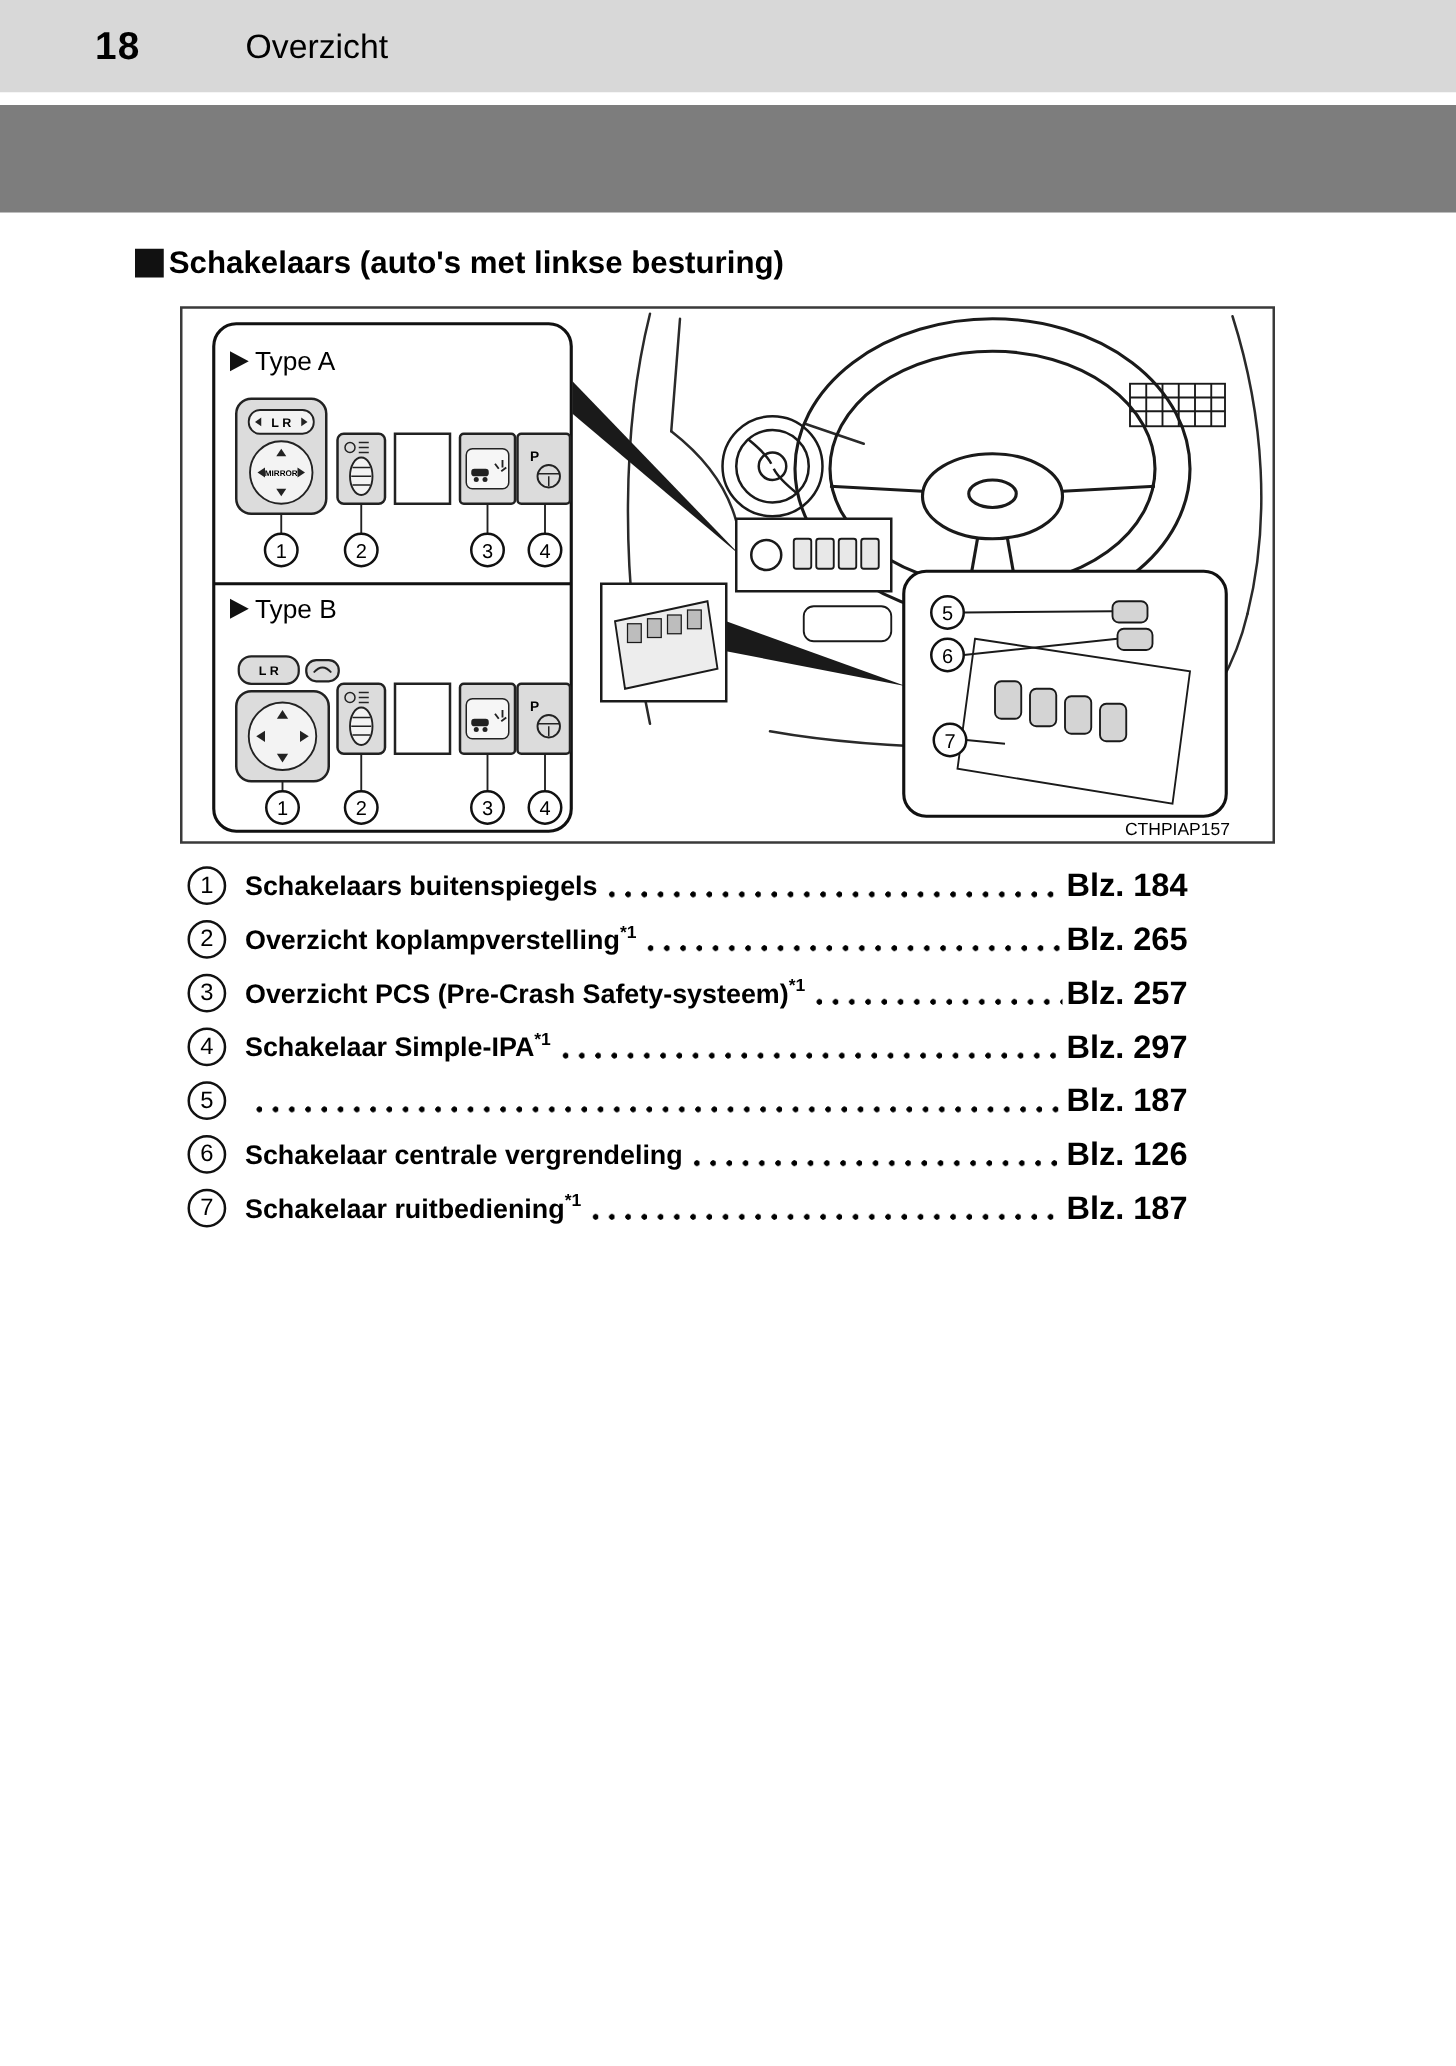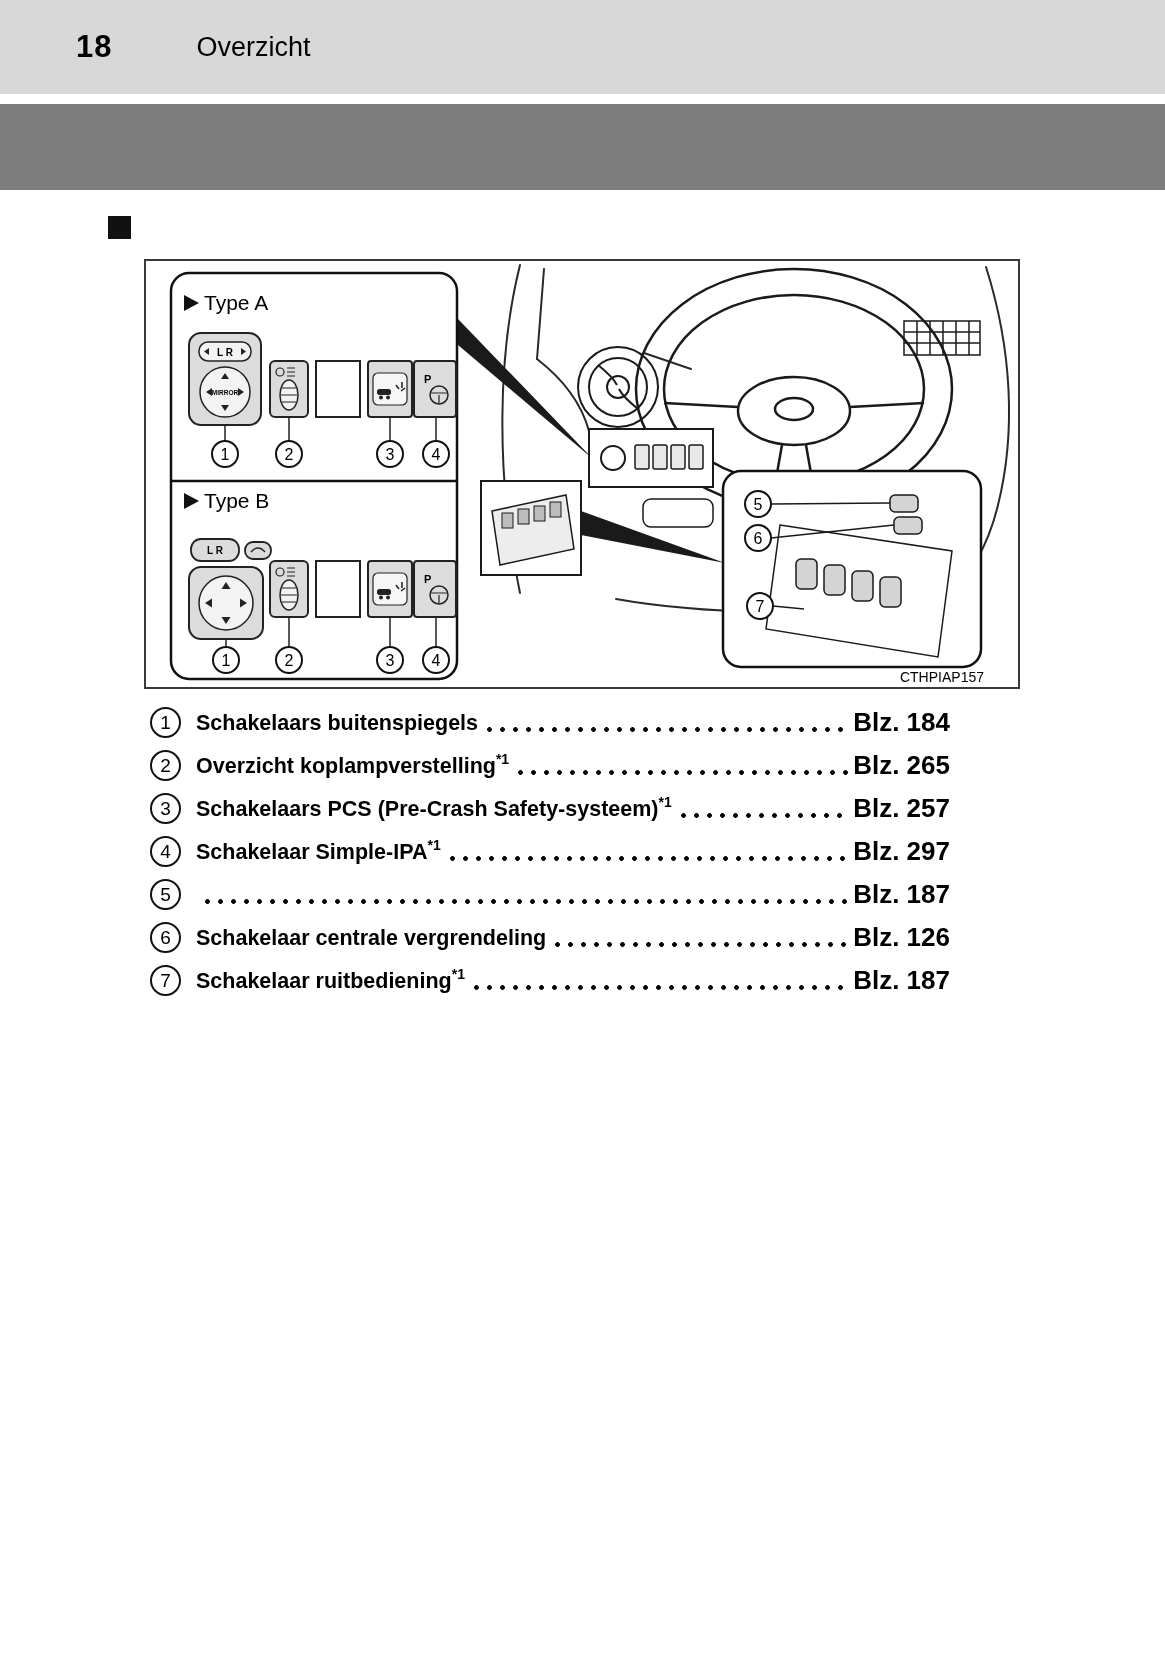--- a/index.html
+++ b/index.html
@@ -1,21 +1,21 @@
 <!DOCTYPE html>
 <html><head>
 <meta charset="utf-8">
 <style>
   * { margin:0; padding:0; box-sizing:border-box; }
   html,body { background:#ffffff; }
   body {
     width:1165px; height:1653px; position:relative; overflow:hidden;
     font-family:"Liberation Sans", sans-serif; color:#000;
   }
-  .header-bar { height:94px; background:#d8d8d8; display:flex; align-items:center; }
+  .header-bar { height:74px; background:#d8d8d8; display:flex; align-items:center; }
   .page-num { font-size:31px; font-weight:bold; margin-left:76px; letter-spacing:1px; }
   .section-name { font-size:27px; margin-left:84px; }
   .gap { height:10px; background:#ffffff; }
   .dark-band { height:86px; background:#7d7d7d; }
 
   .title-row { margin:26px 0 0 108px; display:flex; align-items:center; }
   .bullet { width:23px; height:23px; background:#111; margin-right:4px; flex:0 0 auto; }
   .page-title { font-size:25px; font-weight:bold; }
 
   .figure { width:876px; margin:20px 0 0 144px; border:2px solid #3a3a3a; background:#fff; }
@@ -42,20 +42,21 @@
 
 <div class="header-bar">
   <span class="page-num">18</span>
   <span class="section-name">Overzicht</span>
 </div>
 <div class="gap"></div>
 <div class="dark-band"></div>
 
 <div class="title-row">
   <span class="bullet"></span>
+  <span class="page-title">Schakelaars (auto's met linkse besturing)</span>
 </div>
 
 <div class="figure">
 <svg width="872" height="426" viewBox="0 0 872 426">
 
   <g stroke="#2a2a2a" stroke-width="2" fill="none" stroke-linecap="round">
     <path d="M374 4 C352 92 349 214 374 332"></path>
     <path d="M398 8 L391 98"></path>
     <path d="M391 98 C422 122 437 148 443 170"></path>
     <path d="M840 6 C866 88 870 172 852 244"></path>
@@ -298,21 +299,21 @@
 
   <div class="item">
     <span class="cnum">2</span>
     <span class="label"><span>Overzicht koplampverstelling</span><sup>*1</sup></span>
     <span class="dots"></span>
     <span class="pageref">Blz. 265</span>
   </div>
 
   <div class="item">
     <span class="cnum">3</span>
-    <span class="label"><span>Schakelaars PCS (Pre-Crash Safety-systeem)</span><sup>*1</sup></span>
+    <span class="label"><span>Overzicht PCS (Pre-Crash Safety-systeem)</span><sup>*1</sup></span>
     <span class="dots"></span>
     <span class="pageref">Blz. 257</span>
   </div>
 
   <div class="item">
     <span class="cnum">4</span>
     <span class="label"><span>Schakelaar Simple-IPA</span><sup>*1</sup></span>
     <span class="dots"></span>
     <span class="pageref">Blz. 297</span>
   </div>

